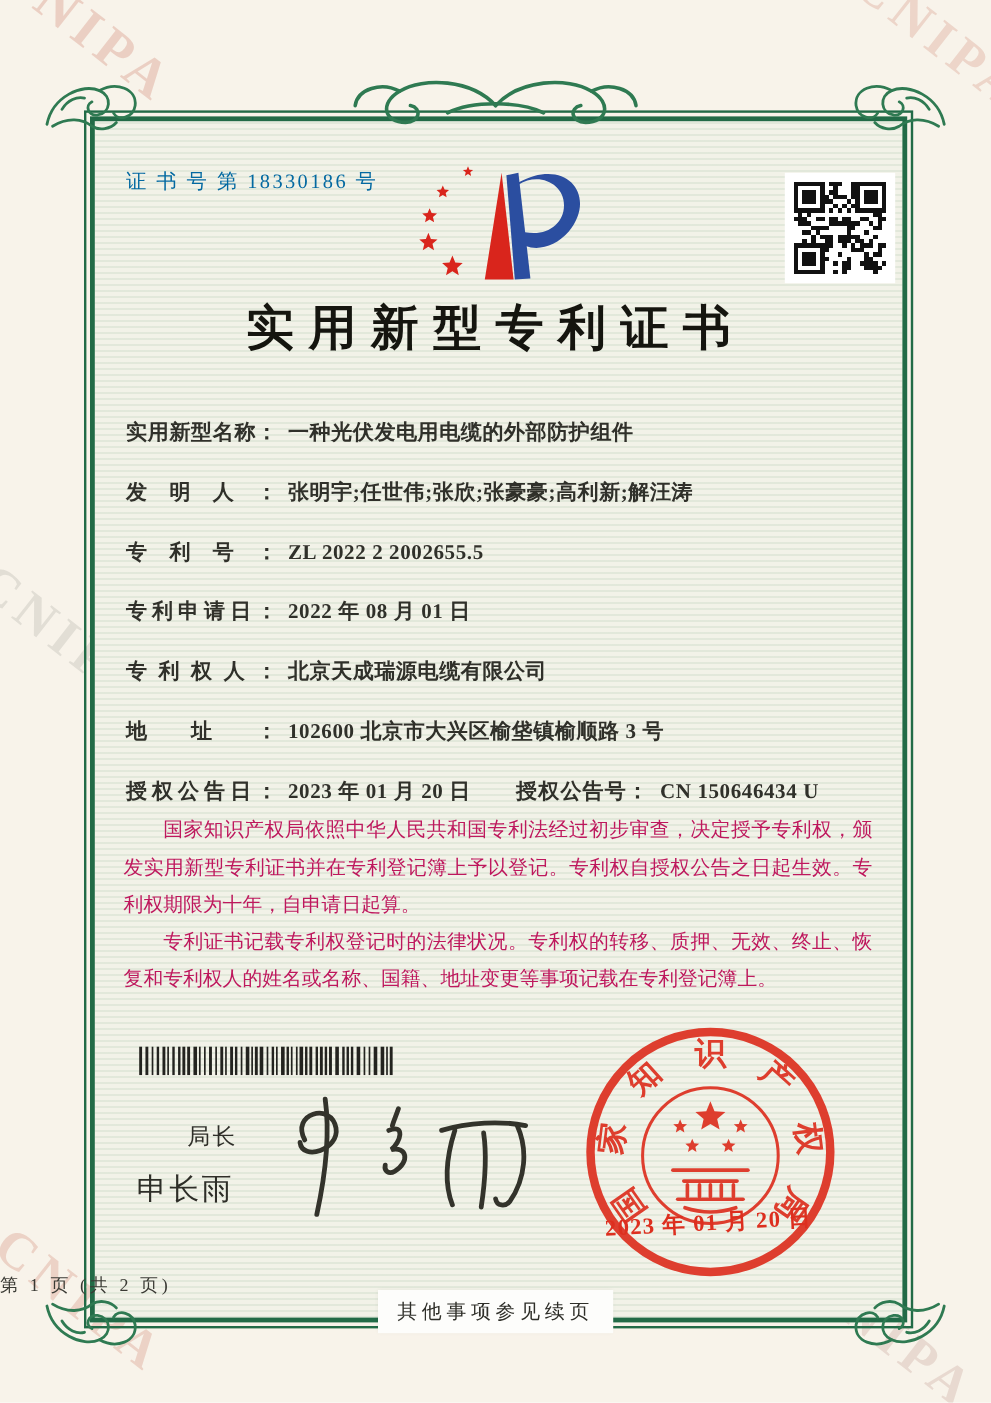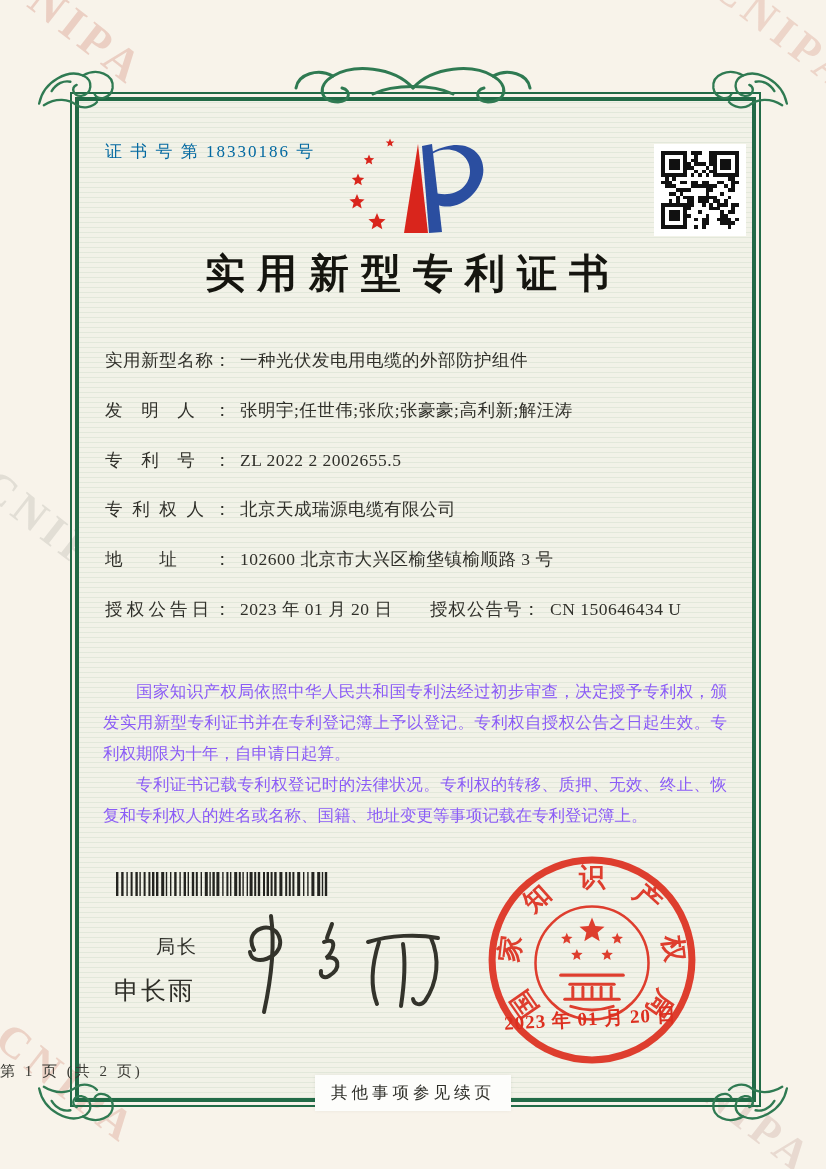--- a/index.html
+++ b/index.html
@@ -14,29 +14,29 @@
       background-color:#f2f2e8;
       background-image:repeating-linear-gradient(0deg, rgba(110,160,120,0.12) 0px, rgba(110,160,120,0.12) 1px, transparent 1px, transparent 5px);}
   .ornament{position:absolute;color:#2f7a52;}
   
   .cert-no{position:absolute;left:105px;top:140px;font-size:17px;letter-spacing:2px;color:#0369a1;}
   .logo{position:absolute;left:333px;top:130px;}
   .qr{position:absolute;left:654px;top:144px;width:92px;height:92px;background:#fff;}
   .title{position:absolute;left:0;top:246px;width:826px;text-align:center;
       font-size:40px;font-weight:bold;letter-spacing:12px;color:#15150f;}
   
-  .fields{position:absolute;left:105px;top:336px;width:620px;font-size:17.5px;color:#30302a;}
+  .fields{position:absolute;left:105px;top:336px;width:620px;font-size:17.5px;color:#30302a;font-weight:bold;}
   .frow{position:relative;height:49.8px;line-height:49.8px;white-space:nowrap;}
   .flabel{display:inline-block;width:126px;text-align:justify;text-align-last:justify;vertical-align:top;}
   .fvalue{margin-left:9px;letter-spacing:0.5px;}
   .grant-part{position:absolute;left:325px;top:0;}
   .grant-part .flabel2{letter-spacing:1px;margin-top:19px;}
   
   .paras{position:absolute;left:103px;top:676px;width:624px;font-size:16.5px;line-height:31px;
-      color:#8b5cf6;text-align:justify;}
+      color:#be185d;text-align:justify;}
   .paras p{margin:0;text-indent:2em;}
   
   .barcode{position:absolute;left:114px;top:872px;width:218px;height:24px;}
   
   .signer-title{position:absolute;left:114px;top:934px;font-size:19px;color:#2e2e28;letter-spacing:2px;margin-left:42px;}
   .signer-name{position:absolute;left:114px;top:974px;font-size:25px;color:#2e2e28;letter-spacing:2px;}
   .signature{position:absolute;left:226px;top:910px;}
   
   .seal{position:absolute;left:482px;top:850px;}
   .seal-date{position:absolute;left:504px;top:1006px;width:180px;font-size:19px;color:#dd2f1f;
@@ -350,20 +350,23 @@
     <div class="frow">
       <span class="flabel">实用新型名称：</span><span class="fvalue">一种光伏发电用电缆的外部防护组件</span>
     </div>
     <div class="frow">
       <span class="flabel">发明人：</span><span class="fvalue">张明宇;任世伟;张欣;张豪豪;高利新;解汪涛</span>
     </div>
     <div class="frow">
       <span class="flabel">专利号：</span><span class="fvalue">ZL 2022 2 2002655.5</span>
     </div>
     <div class="frow">
+      <span class="flabel">专利申请日：</span><span class="fvalue">2022 年 08 月 01 日</span>
+    </div>
+    <div class="frow">
       <span class="flabel">专利权人：</span><span class="fvalue">北京天成瑞源电缆有限公司</span>
     </div>
     <div class="frow">
       <span class="flabel">地址：</span><span class="fvalue">102600 北京市大兴区榆垡镇榆顺路 3 号</span>
     </div>
     <div class="frow">
       <span class="flabel">授权公告日：</span><span class="fvalue">2023 年 01 月 20 日</span>
       <span class="grant-part">
         <span class="flabel2">授权公告号：</span><span class="fvalue">CN 150646434 U</span>
       </span>

